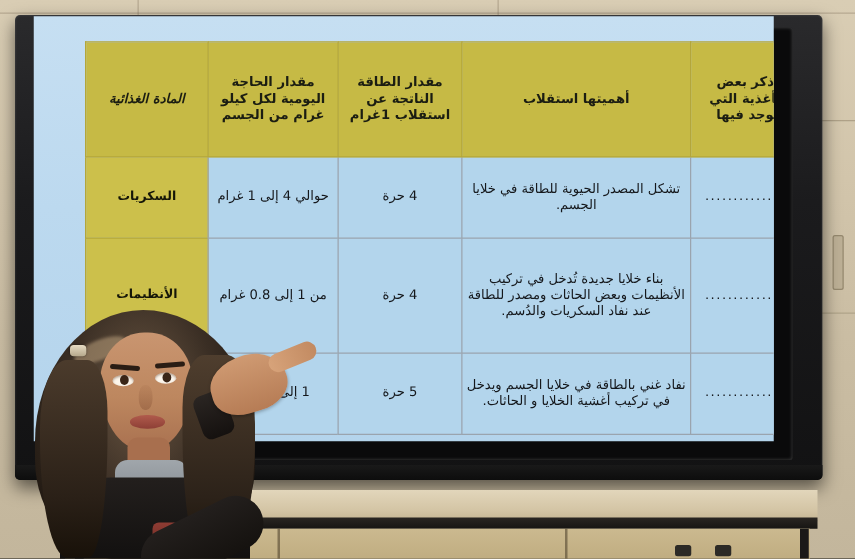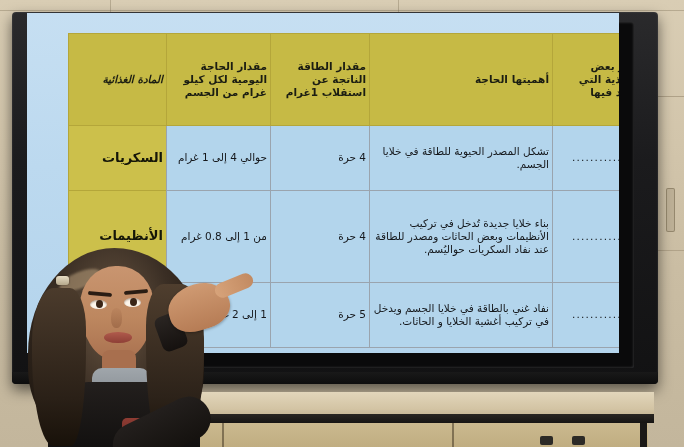--- a/index.html
+++ b/index.html
@@ -54,33 +54,33 @@
   .leg1{left:60px;} .leg2{left:640px;}
   .stand-handle{position:absolute;top:436px;width:13px;height:9px;background:#2c2a26;border-radius:2px;}
   .sh1{left:540px;} .sh2{left:572px;}
 
   
   .tbl-wrap{position:absolute;left:41px;top:20px;width:540px;height:315px;}
   table.nut{border-collapse:collapse;width:540px;height:315px;
       direction:rtl;table-layout:fixed;}
   table.nut td{
       border:1px solid #9aa4ae;
-      vertical-align:middle;
+      text-align:center;vertical-align:middle;
       color:#15181c;line-height:1.26;
       padding:2px 3px;
   }
   table.nut tr.hdr td{
       background:#c6ba45;
       border:1px solid #b4a63a;
       font-weight:bold;font-size:10.5px;color:#1b1d12;
       letter-spacing:.1px;
   }
   table.nut td.blue{background:#b3d5ec;font-size:10.5px;}
   table.nut td.name{background:#ccc04b;border:1px solid #b4a63a;
-      font-weight:bold;font-size:13px;color:#151608;}
+      font-weight:bold;font-size:10px;color:#151608;}
   .c-notes{width:84px;}
   .c-import{width:176px;}
   .c-energy{width:92px;}
   .c-need{width:97px;}
   .c-name{width:91px;font-style:italic;}
   td.import{font-size:10px;line-height:1.32;}
   .dots{letter-spacing:1.2px;font-size:9px;color:#2b3036;}
 
   
   .person{position:absolute;left:18px;top:232px;width:212px;height:215px;}
@@ -159,37 +159,37 @@
     <div class="tv-inner"></div>
     <div class="tv-logo"></div>
   </div>
 
   <div class="screen">
     <div class="tbl-wrap">
       <table class="nut">
         <tbody>
           <tr class="hdr">
             <td class="c-notes">أذكر بعض الأغذية التي توجد فيها</td>
-            <td class="c-import">أهميتها الحاجة</td>
+            <td class="c-import">أهميتها استقلاب</td>
             <td class="c-energy">مقدار الطاقة الناتجة عن استقلاب 1غرام</td>
             <td class="c-need">مقدار الحاجة اليومية لكل كيلو غرام من الجسم</td>
             <td class="c-name">المادة الغذائية</td>
           </tr>
 
           <tr>
             <td class="blue dots">...............</td>
             <td class="blue import">تشكل المصدر الحيوية للطاقة في خلايا الجسم.</td>
             <td class="blue">4 حرة</td>
             <td class="blue">حوالي 4 إلى 1 غرام</td>
             <td class="name">السكريات</td>
           </tr>
 
           <tr>
             <td class="blue dots">...............</td>
-            <td class="blue import">بناء خلايا جديدة تُدخل في تركيب الأنظيمات وبعض الحاثات ومصدر للطاقة عند نفاد السكريات حواليُسم.</td>
+            <td class="blue import">بناء خلايا جديدة تُدخل في تركيب الأنظيمات وبعض الحاثات ومصدر للطاقة عند نفاد السكريات والدُسم.</td>
             <td class="blue">4 حرة</td>
             <td class="blue">من 1 إلى 0.8 غرام</td>
             <td class="name">الأنظيمات</td>
           </tr>
 
           <tr>
             <td class="blue dots">...............</td>
             <td class="blue import">نفاد غني بالطاقة في خلايا الجسم ويدخل في تركيب أغشية الخلايا و الحاثات.</td>
             <td class="blue">5 حرة</td>
             <td class="blue">1 إلى 2 غرام</td>

